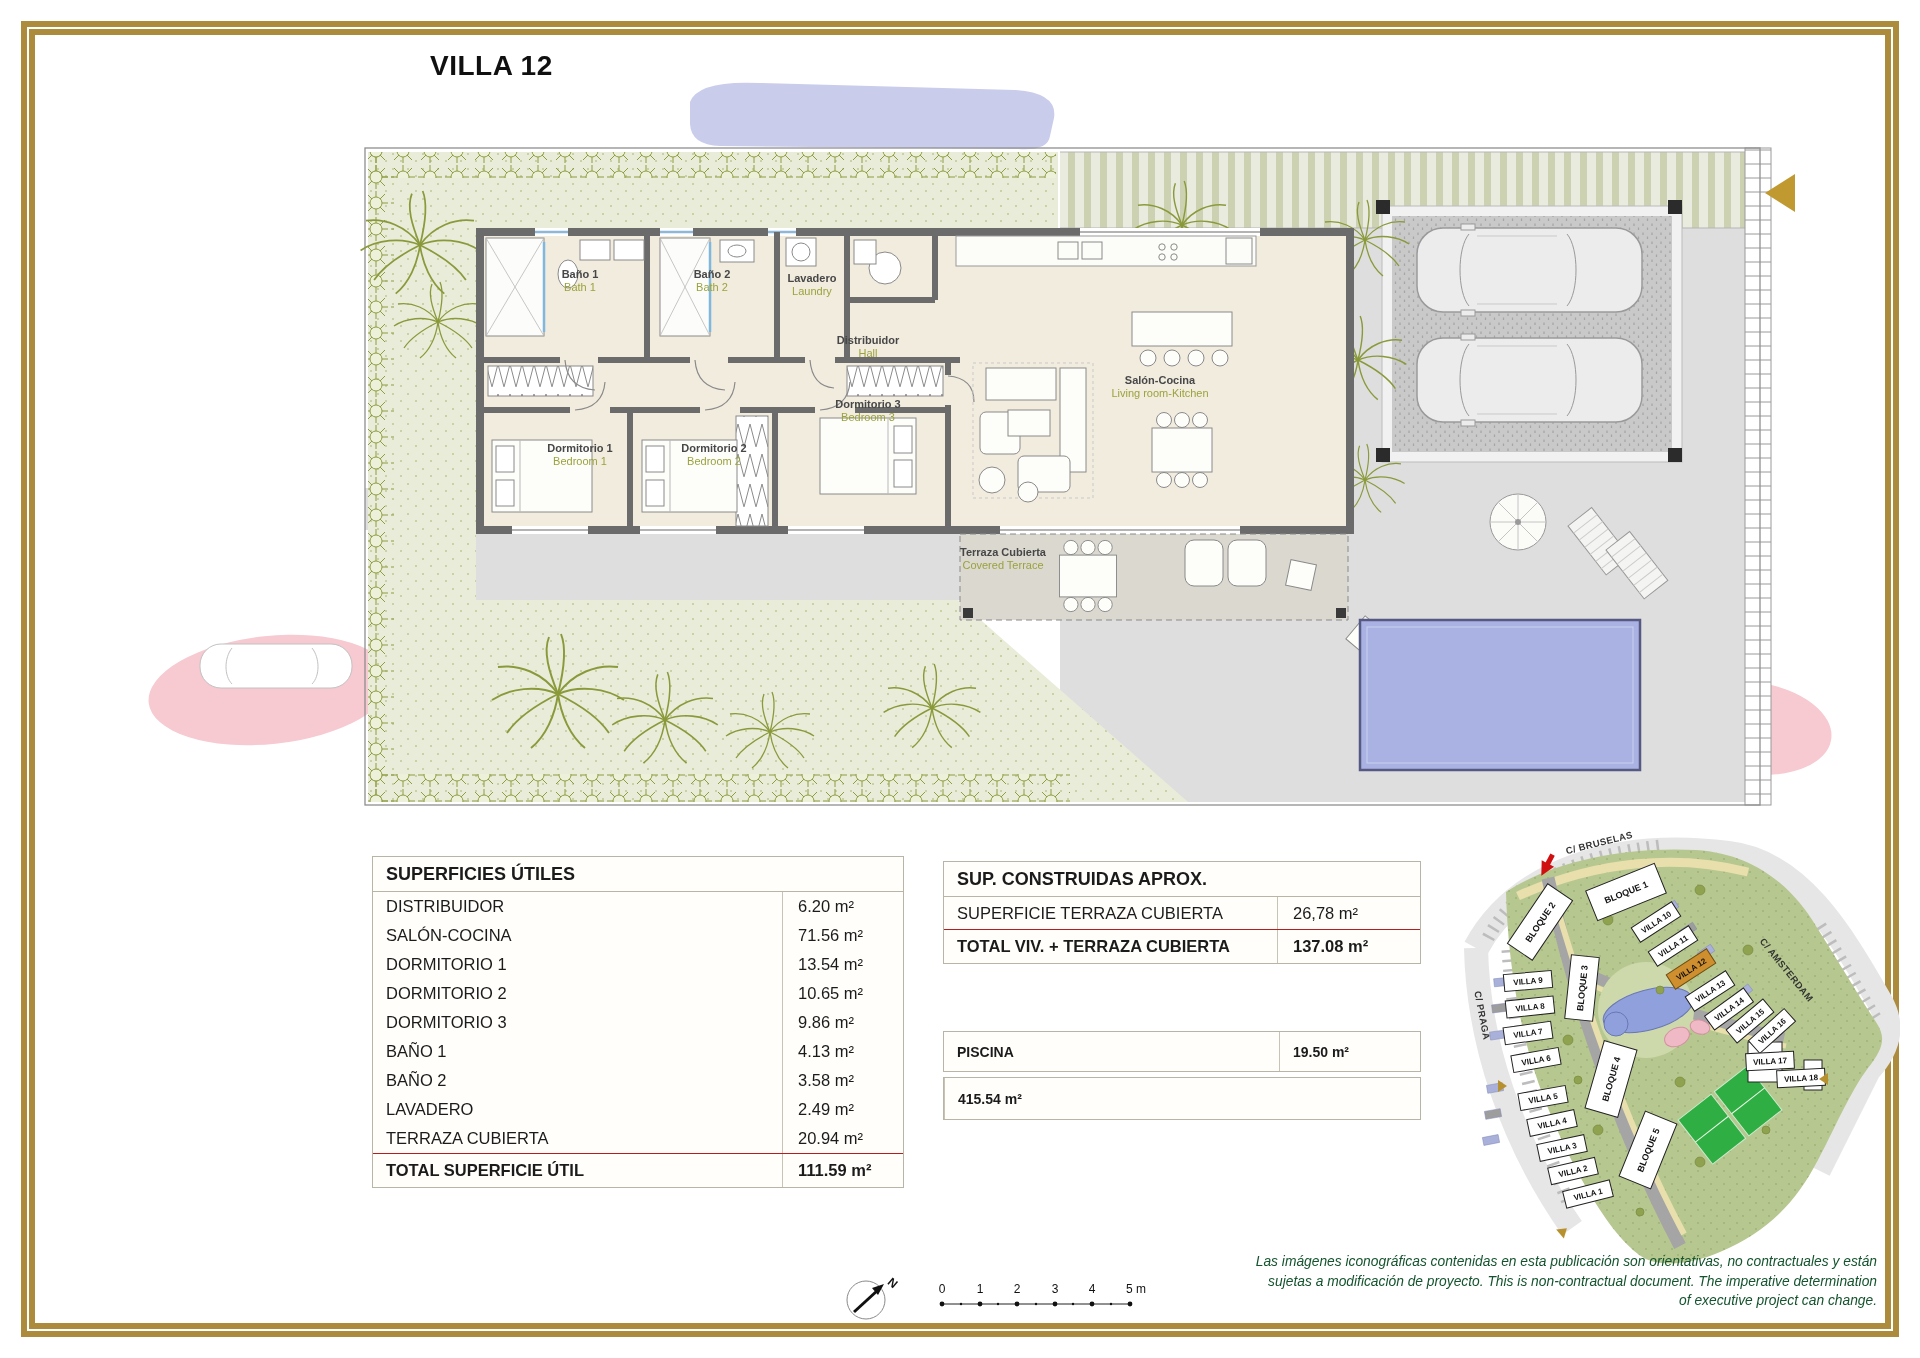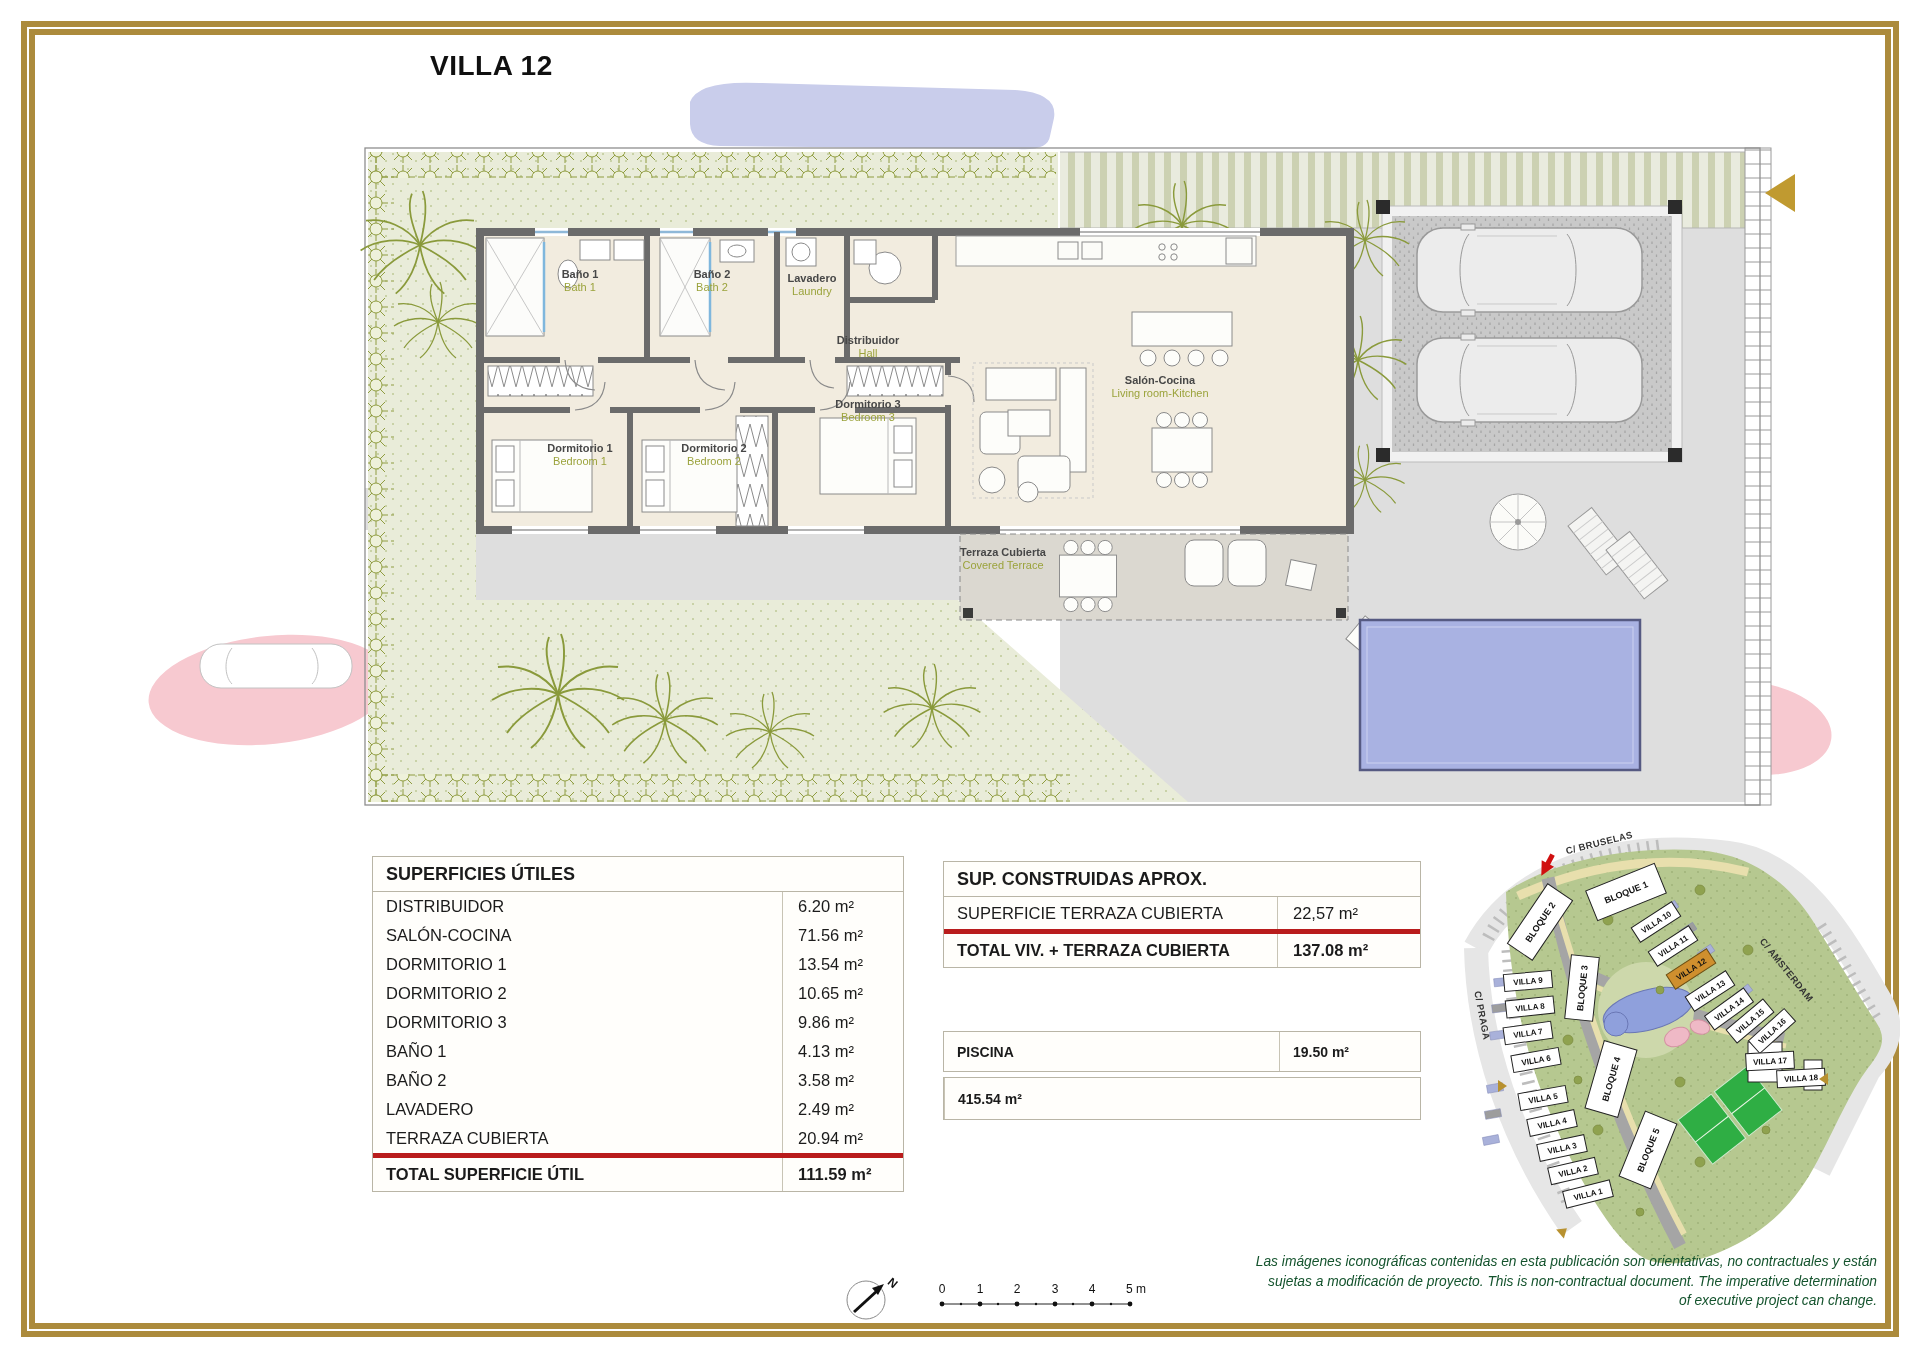--- a/index.html
+++ b/index.html
@@ -16,21 +16,21 @@
   
   .tbl{position:absolute;background:#fffefb;border:1px solid #b9b5a6;}
   .tbl .hd{font-weight:bold;font-size:18px;padding:7px 0 6px 13px;border-bottom:1px solid #b9b5a6;}
   .row{display:flex;align-items:stretch;font-size:16.5px;}
   .row .lab{flex:1;display:flex;align-items:center;padding-left:13px;}
   .row .val{display:flex;align-items:center;border-left:1px solid #c8c4b5;padding-left:15px;}
   .t-left .row{height:29px;}
   .t-left .val{width:105px;margin-left:28px;}
   .t-right .row{height:32px;}
   .t-right .val{width:127px;}
-  .row.total{border-top:5px solid #b91c1c;font-weight:bold;height:33px;gap:28px;}
+  .row.total{border-top:1px solid #b91c1c;font-weight:bold;height:33px;gap:28px;}
   .minitable{position:absolute;background:#fffefb;border:1px solid #b9b5a6;display:flex;font-weight:bold;font-size:14px;}
   .minitable .lab{flex:1;display:flex;align-items:center;padding-left:13px;}
   .minitable .val{width:127px;display:flex;align-items:center;border-left:1px solid #c8c4b5;padding-left:13px;}
   .disclaimer{position:absolute;left:1255px;top:1252px;width:622px;text-align:right;
               font-style:italic;font-size:13.8px;line-height:1.42;color:#14532d;}
   
   .mv{font-family:"Liberation Sans",sans-serif;font-size:8px;font-weight:bold;fill:#111;text-anchor:middle;}
   .mb{font-family:"Liberation Sans",sans-serif;font-size:9px;font-weight:bold;fill:#111;text-anchor:middle;}
   .ms{font-family:"Liberation Sans",sans-serif;font-size:9.5px;font-weight:bold;fill:#333;text-anchor:middle;letter-spacing:.4px;}
   .sc{font-family:"Liberation Sans",sans-serif;font-size:12px;fill:#111;text-anchor:middle;}
@@ -388,21 +388,21 @@
   <div class="row total">
       <div class="lab">TOTAL SUPERFICIE ÚTIL</div>
       <div class="val">111.59 m²</div>
     </div>
 </div>
 
 <div class="tbl t-right" style="left:943px;top:861px;width:476px;">
   <div class="hd">SUP. CONSTRUIDAS APROX.</div>
   <div class="row">
       <div class="lab">SUPERFICIE TERRAZA CUBIERTA</div>
-      <div class="val">22,57 m²</div>
+      <div class="val">26,78 m²</div>
     </div>
   <div class="row total">
       <div class="lab">TOTAL VIV. + TERRAZA CUBIERTA</div>
       <div class="val">137.08 m²</div>
     </div>
 </div>
 
 <div class="minitable" style="left:943px;top:1031px;width:476px;height:39px;">
   <div class="lab">PISCINA</div>
   <div class="val">19.50 m²</div>

